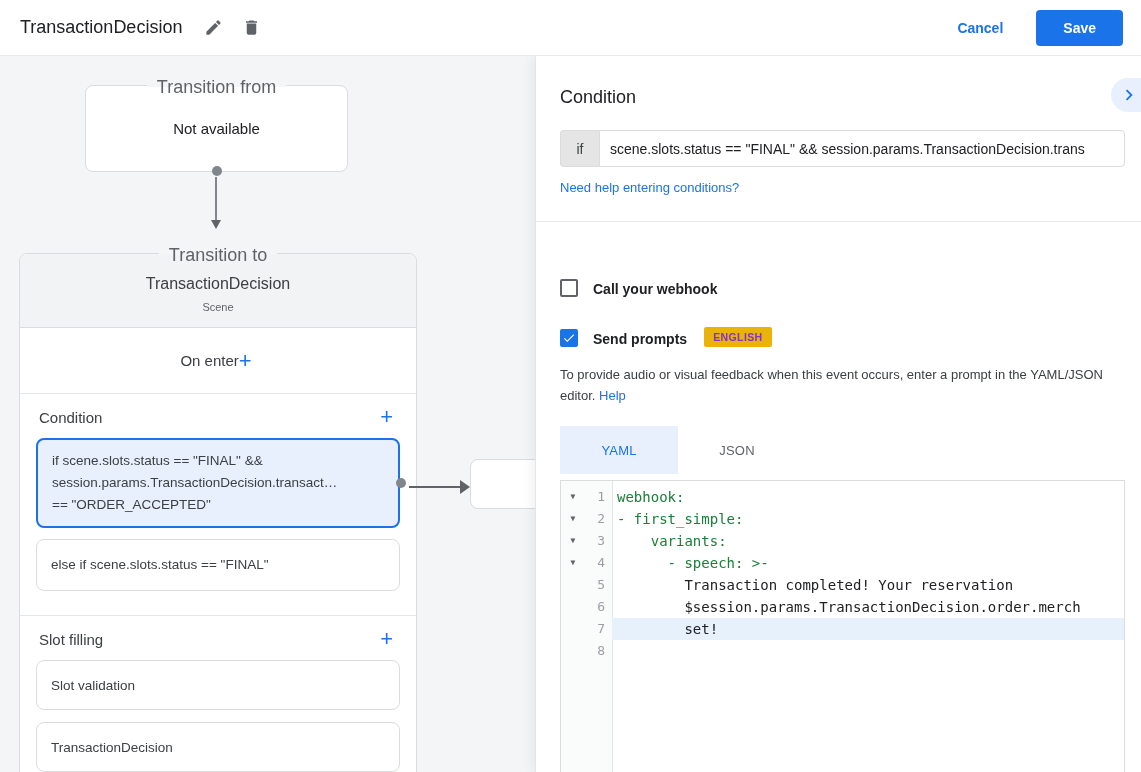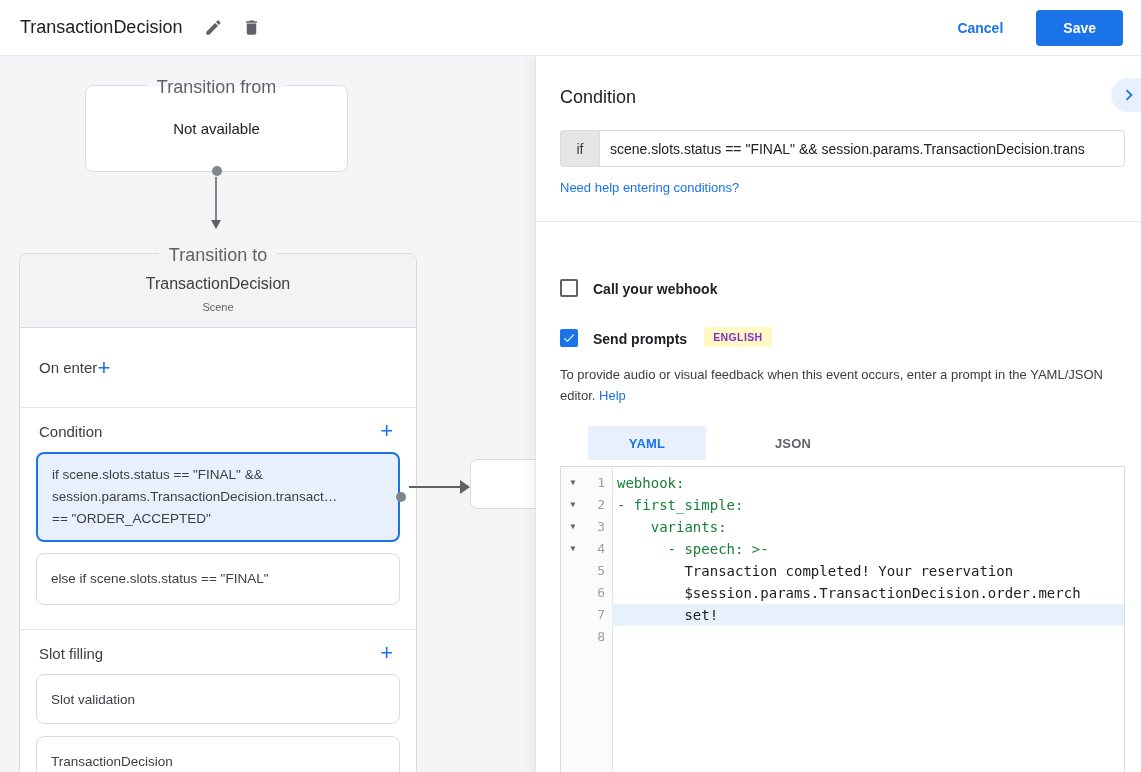--- a/index.html
+++ b/index.html
@@ -44,21 +44,21 @@
     border-left:5px solid transparent; border-right:5px solid transparent; border-top:9px solid #5f6368; }
 
   .scene-box { position:absolute; left:19px; top:197px; width:398px; height:calc(100% - 195px);
     background:#fff; border:1px solid #dadce0; border-radius:8px 8px 0 0; }
   .scene-box > .legend { background:linear-gradient(#f4f5f6 0 50%, #f1f3f4 50% 100%); }
   .scene-head { background:#f1f3f4; border-bottom:1px solid #dadce0; border-radius:8px 8px 0 0;
     padding:21px 0 14px; text-align:center; }
   .scene-title { font-size:16px; color:#3c4043; }
   .scene-sub { font-size:11px; color:#5f6368; margin-top:8px; }
 
-  .sec-row { height:80px; display:flex; align-items:center; justify-content:flex-start;
+  .sec-row { height:66px; display:flex; align-items:center; justify-content:center;
     padding:0 23px 0 19px; border-bottom:1px solid #e4e7ea; }
   .sec { border-bottom:1px solid #e4e7ea; padding-bottom:24px; }
   .sec:last-child { border-bottom:none; }
   .sec-head { display:flex; align-items:center; justify-content:space-between; padding:13px 23px 11px 19px; }
   .sec-label { font-size:15px; color:#3c4043; }
   .plus { background:none; border:none; cursor:pointer; padding:0; }
   .plus-icon::before { content:"+"; font-size:22px; font-weight:300; color:#1a73e8; line-height:20px; }
 
   .cond-card { margin:0 16px; border-radius:8px; font-size:13.5px; line-height:22px; color:#3c4043;
     position:relative; cursor:pointer; }
@@ -96,28 +96,28 @@
   .divider { border-top:1px solid #e8eaed; margin-top:25px; }
 
   .p-block2 { padding:30px 16px 0 24px; }
   .p-h2 { font-size:16.5px; font-weight:400; color:#202124; }
   .check-row { display:flex; align-items:flex-end; margin-top:27px; cursor:pointer; }
   .check-row + .check-row { margin-top:30px; }
   .checkbox { width:18px; height:18px; border:2px solid #5f6368; border-radius:2px; flex:none; background:#fff; }
   .checkbox.checked { background:#1a73e8; border:none; display:flex; align-items:center; justify-content:center; }
   .checkbox.checked svg { width:14px; height:14px; fill:#fff; }
   .check-label { margin-left:15px; font-size:14px; font-weight:700; color:#202124; }
-  .badge { margin-left:17px; background:#fef9c3; color:#8430ce; font-size:10.5px; font-weight:700;
+  .badge { margin-left:17px; background:#eab308; color:#8430ce; font-size:10.5px; font-weight:700;
     padding:4px 9px; border-radius:2px; letter-spacing:.4px; }
   .desc { margin-top:17px; font-size:13px; color:#3c4043; line-height:21px; max-width:578px; }
   .desc a { color:#1a73e8; text-decoration:none; cursor:pointer; }
 
   .tabs { display:flex; margin-top:20px; }
-  .tab { width:118px; height:34px; display:flex; align-items:center; justify-content:center;
-    font-size:13px; font-weight:700; color:#5f6368; cursor:pointer; letter-spacing:.2px;margin-left:28px; }
+  .tab { width:118px; height:48px; display:flex; align-items:center; justify-content:center;
+    font-size:13px; font-weight:400; color:#5f6368; cursor:pointer; letter-spacing:.2px; }
   .tab.active { background:#e8f0fe; color:#1a73e8; }
 
   .editor { margin-top:6px; border:1px solid #dadce0; height:312px; overflow:hidden;
     position:relative; font-family:"DejaVu Sans Mono", monospace; font-size:14px; padding-top:5px; background:#fff; }
   .editor::before { content:""; position:absolute; left:0; top:0; bottom:0; width:51px;
     background:#fafbfb; border-right:1px solid #e3e6e8; }
   .ed-row { display:flex; height:22px; line-height:22px; position:relative; }
   .ed-fold { width:24px; text-align:center; flex:none; }
   .fold-icon { display:inline-block; cursor:pointer; }
   .fold-icon::before { content:"▼"; font-size:8px; color:#5f6368; position:relative; top:-3px; }

